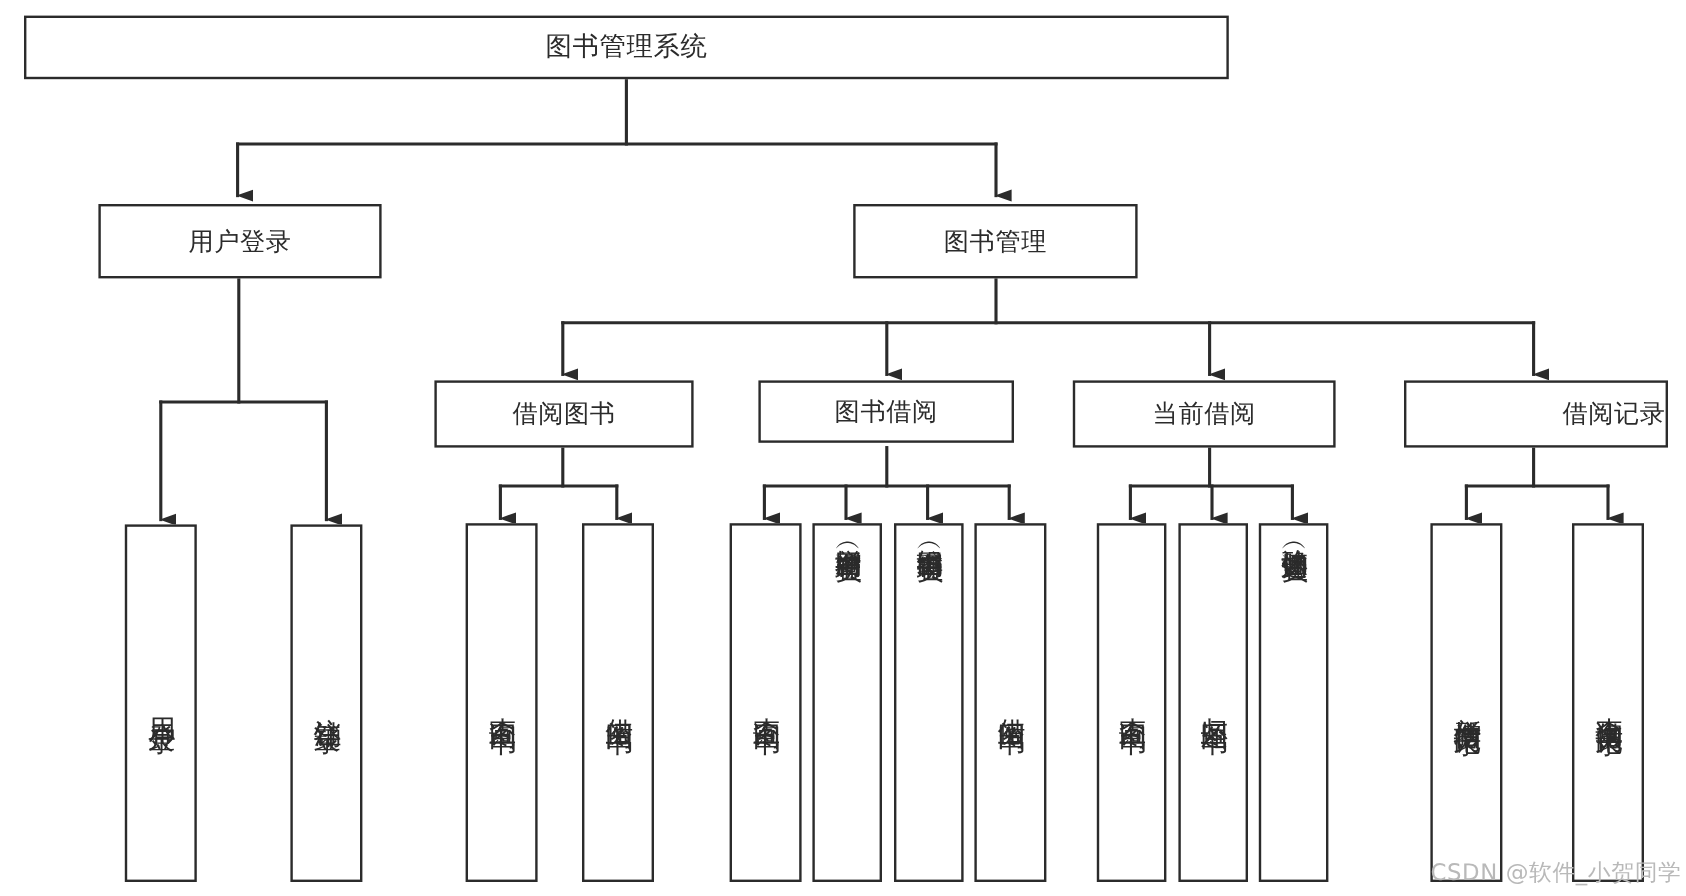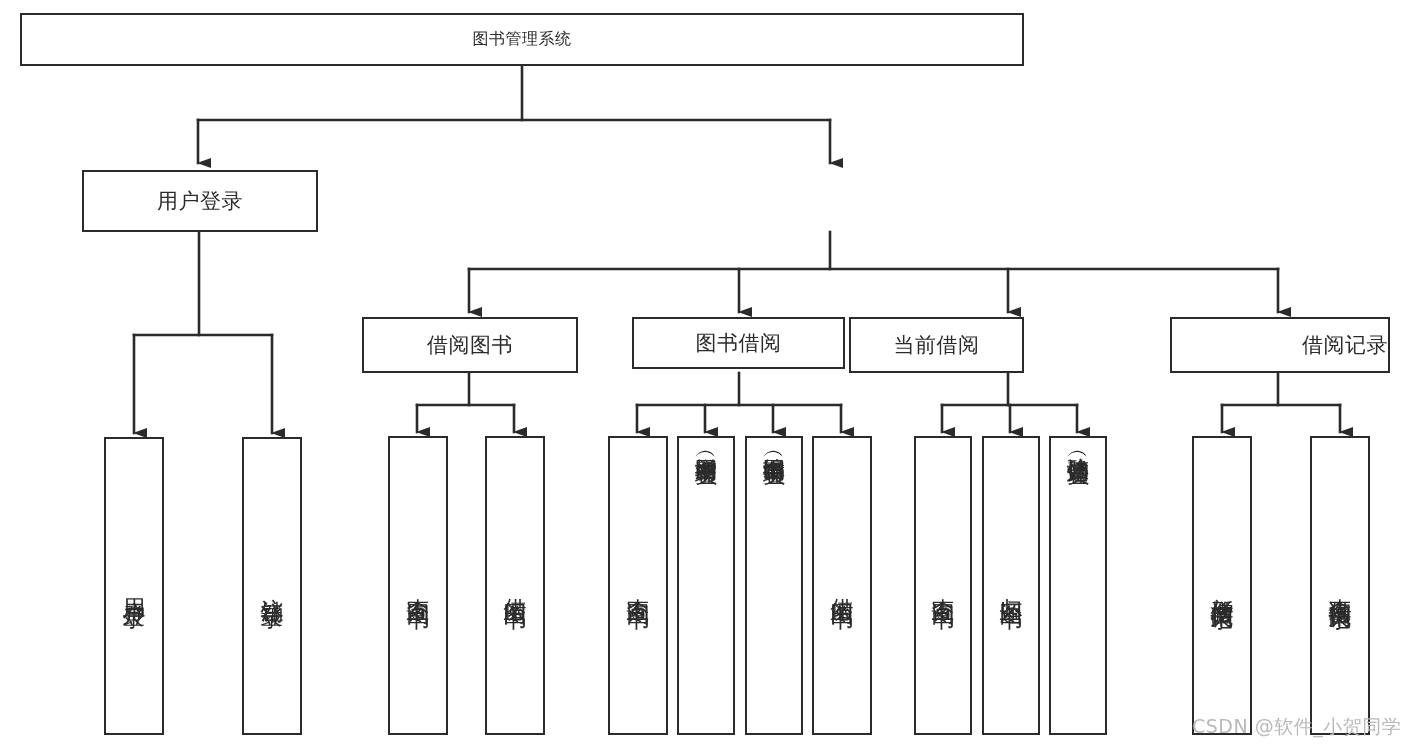--- a/index.html
+++ b/index.html
@@ -42,21 +42,21 @@
     text-align: center;
     white-space: nowrap;
     user-select: none;
   }
   
   .node.horiz .node-label {
     font-size: 21px;
     letter-spacing: 0.5px;
   }
   .node.root .node-label {
-    font-size: 16px;
+    font-size: 22px;
   }
   
   .node.vert {
     align-items: flex-start;
     padding-top: 6px;
   }
   .node.vert .node-label {
     writing-mode: vertical-rl;
     text-orientation: upright;
     font-size: 23px;
@@ -149,30 +149,33 @@
   </svg>
 
   <div class="node horiz root" style="left:20px; top:13px; width:1004px; height:53px;">
     <span class="node-label">图书管理系统</span>
   </div>
 
   <div class="node horiz" style="left:82px; top:170px; width:236px; height:62px;">
     <span class="node-label">用户登录</span>
   </div>
 
+  <div class="node horiz" style="left:711px; top:170px; width:237px; height:62px;">
+    <span class="node-label">图书管理</span>
+  </div>
 
   <div class="node horiz" style="left:362px; top:317px; width:216px; height:56px;">
     <span class="node-label">借阅图书</span>
   </div>
 
   <div class="node horiz" style="left:632px; top:317px; width:213px; height:52px;">
     <span class="node-label">图书借阅</span>
   </div>
 
-  <div class="node horiz" style="left:849px; top:317px; width:175px; height:56px;">
+  <div class="node horiz" style="left:894px; top:317px; width:219px; height:56px;">
     <span class="node-label">当前借阅</span>
   </div>
 
   <div class="node horiz" style="left:1170px; top:317px; width:220px; height:56px;justify-content:flex-end;">
     <span class="node-label">借阅记录</span>
   </div>
 
   <div class="node vert center-text" style="left:104px; top:437px; width:60px; height:298px;">
     <span class="node-label">用户登录</span>
   </div>

